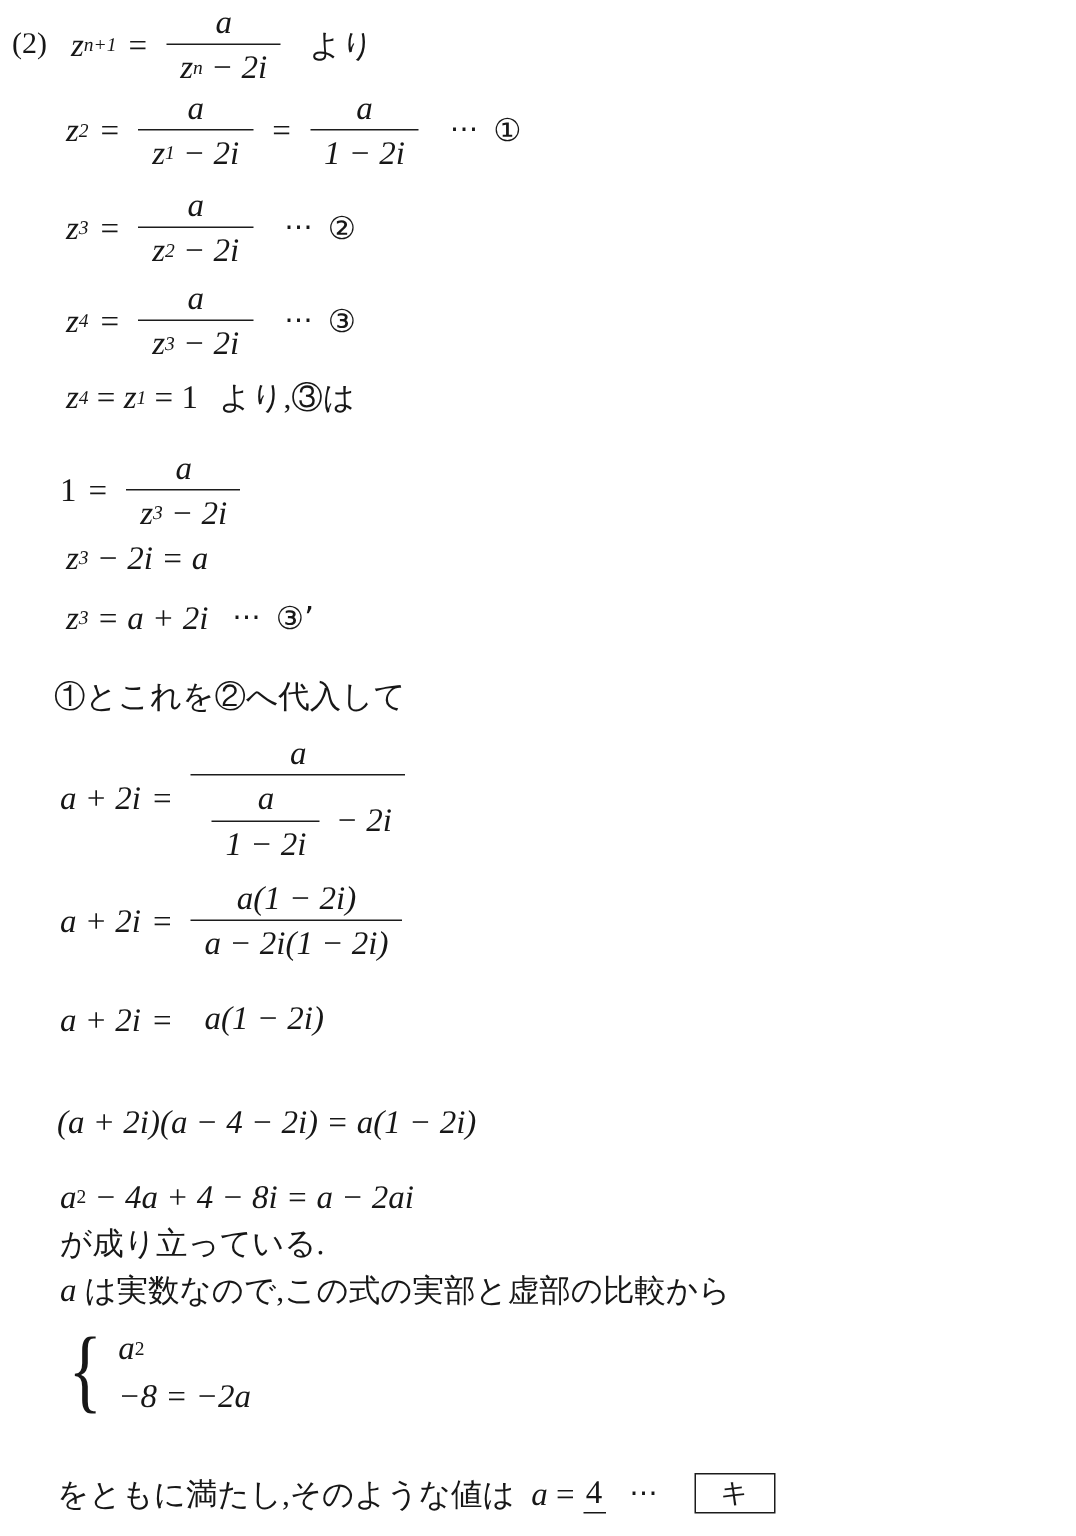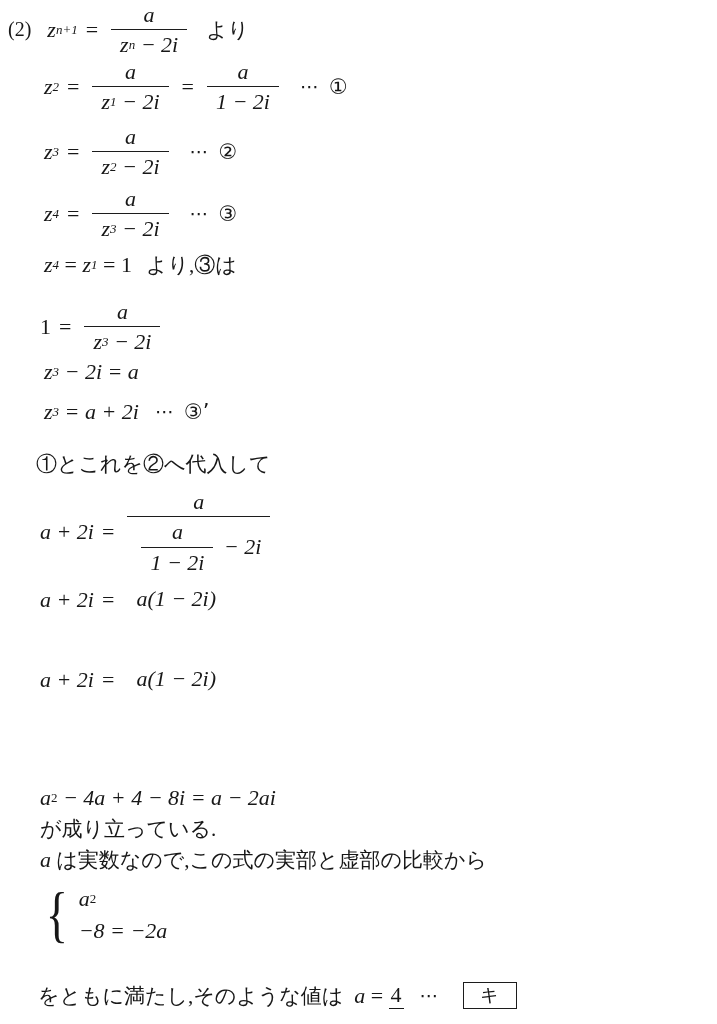--- a/index.html
+++ b/index.html
@@ -164,31 +164,35 @@
         <span class="it"> − 2i</span>
       </span>
     </span>
   </div>
 
   <div class="line" style="top:586px; left:40px;">
     <span class="it">a + 2i</span>
     <span class="eq">=</span>
     <span class="frac">
       <span class="fnum it">a(1 − 2i)</span>
+      <span class="fden it">a − 2i(1 − 2i)</span>
     </span>
   </div>
 
   <div class="line" style="top:666px; left:40px;">
     <span class="it">a + 2i</span>
     <span class="eq">=</span>
     <span class="frac">
       <span class="fnum it">a(1 − 2i)</span>
     </span>
   </div>
 
+  <div class="line" style="top:735px; left:38px;">
+    <span class="it">(a + 2i)(a − 4 − 2i) = a(1 − 2i)</span>
+  </div>
 
   <div class="line" style="top:785px; left:40px;">
     <span class="it">a</span><sup>2</sup>
     <span class="it"> − 4a + 4 − 8i = a − 2ai</span>
   </div>
 
   <div class="line" style="top:817px; left:40px;">
     <span class="jp">が成り立っている.</span>
   </div>
 

